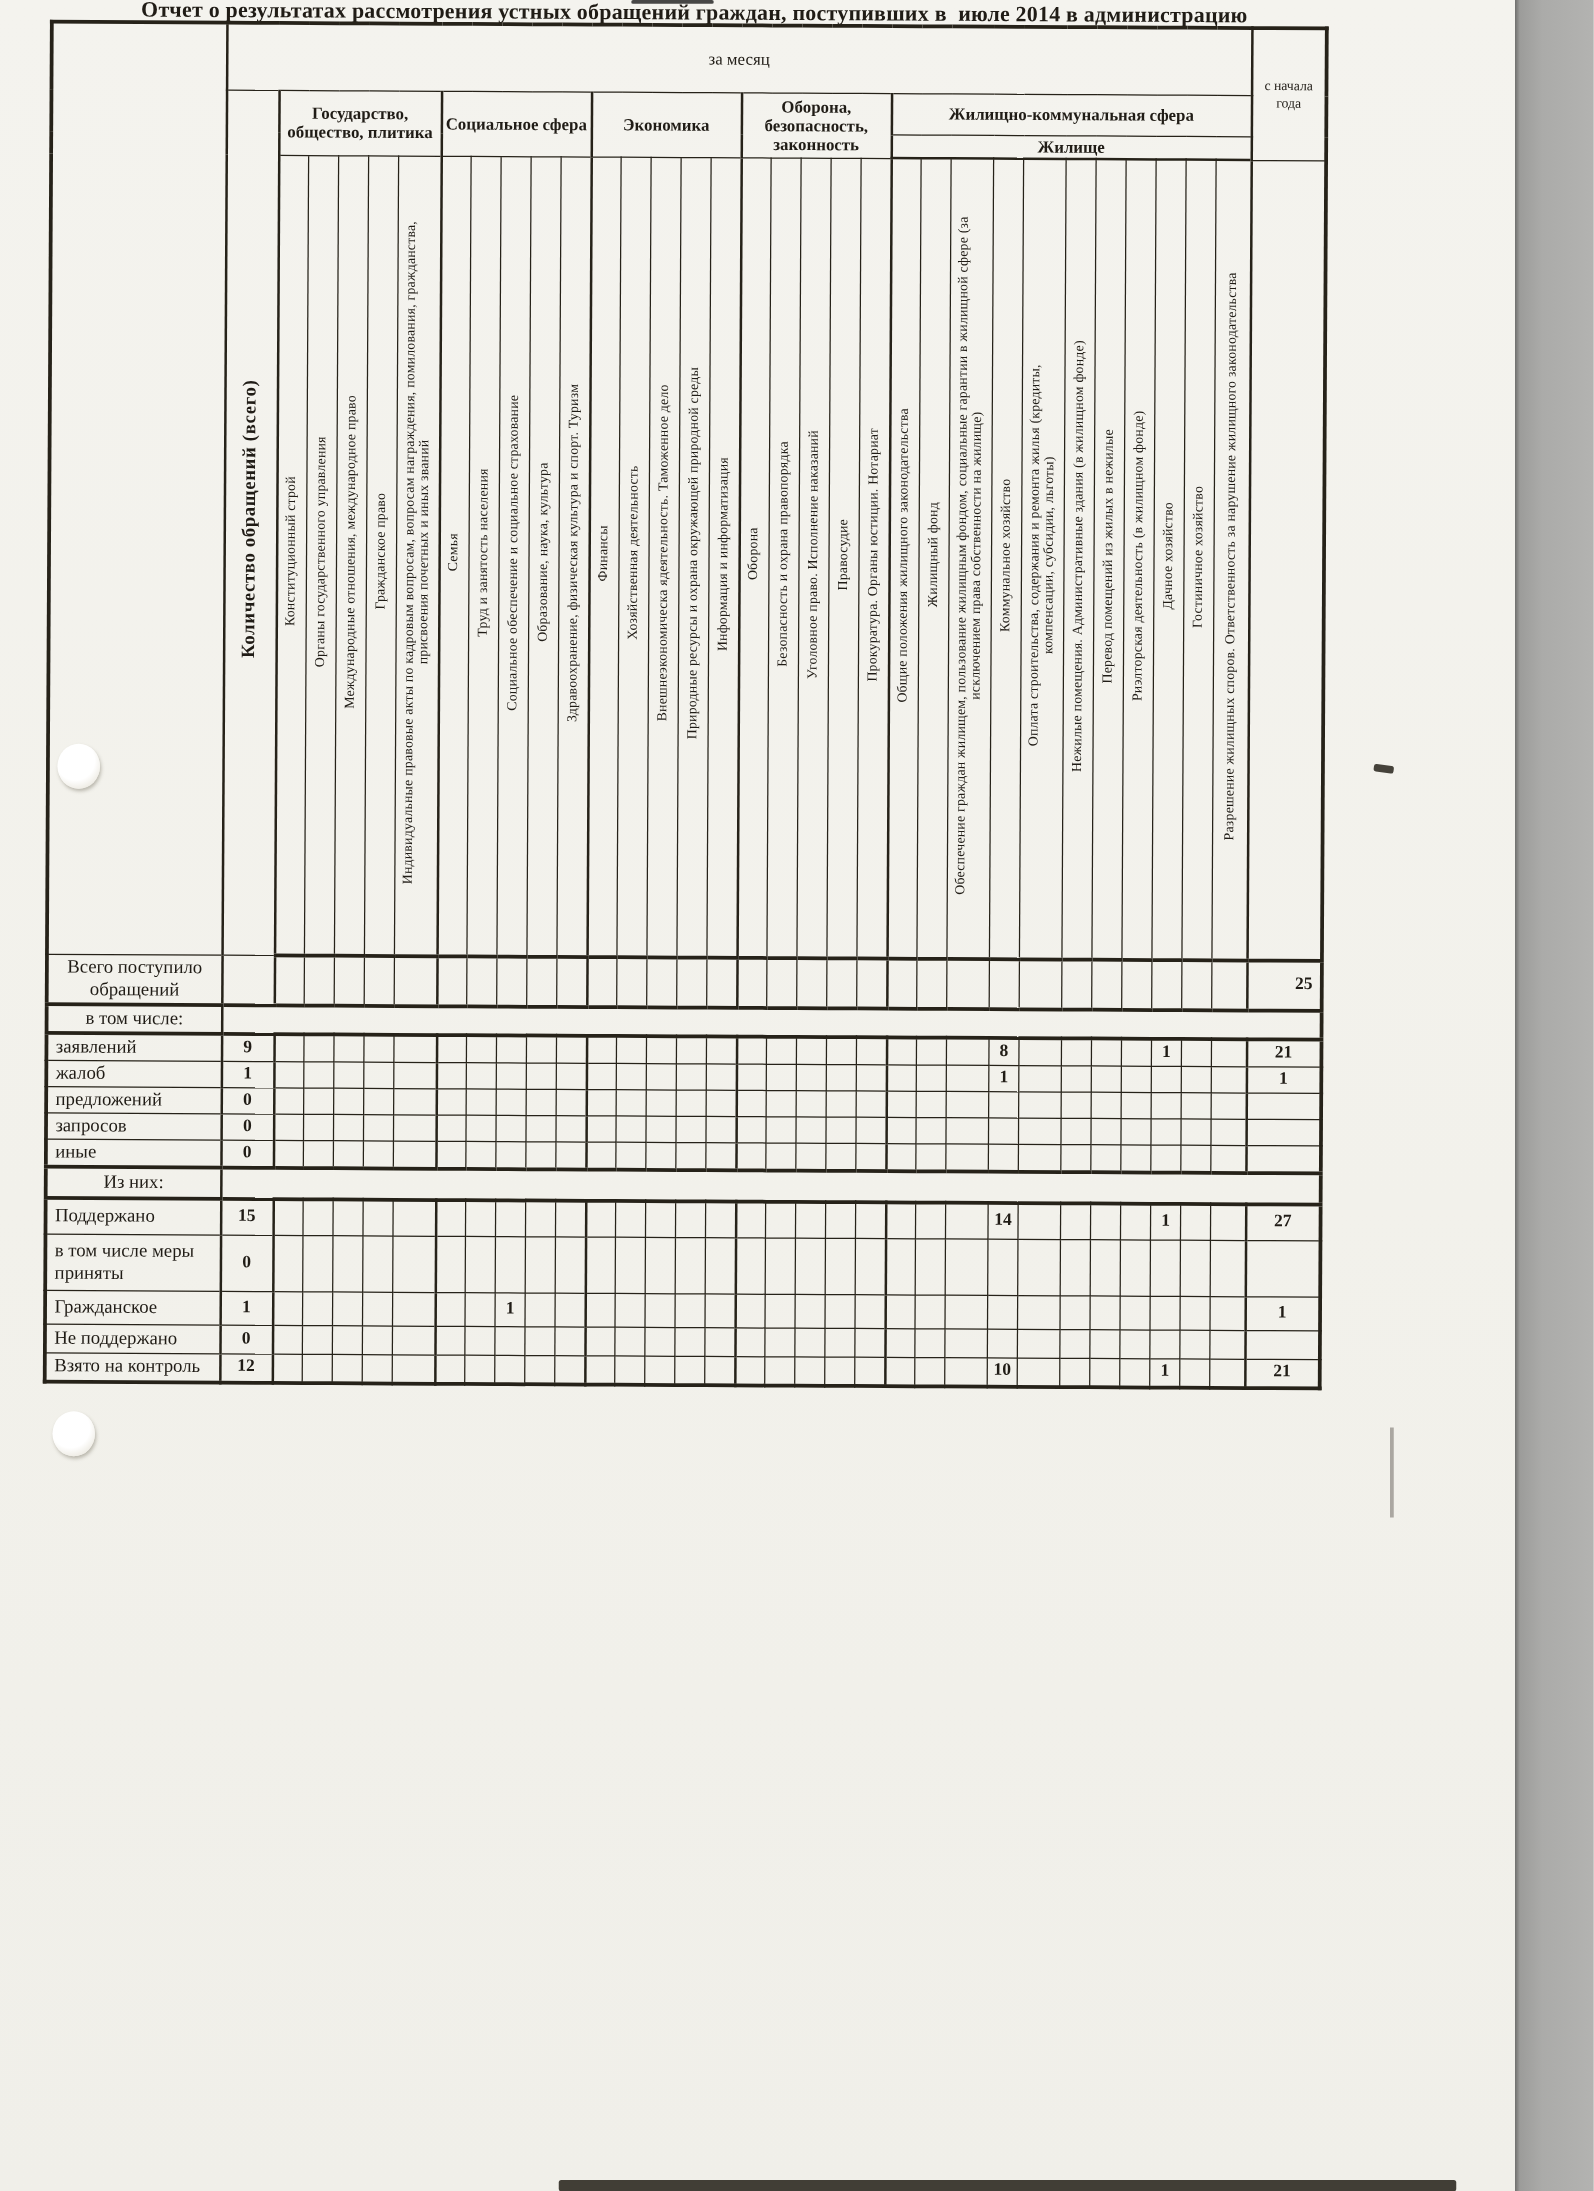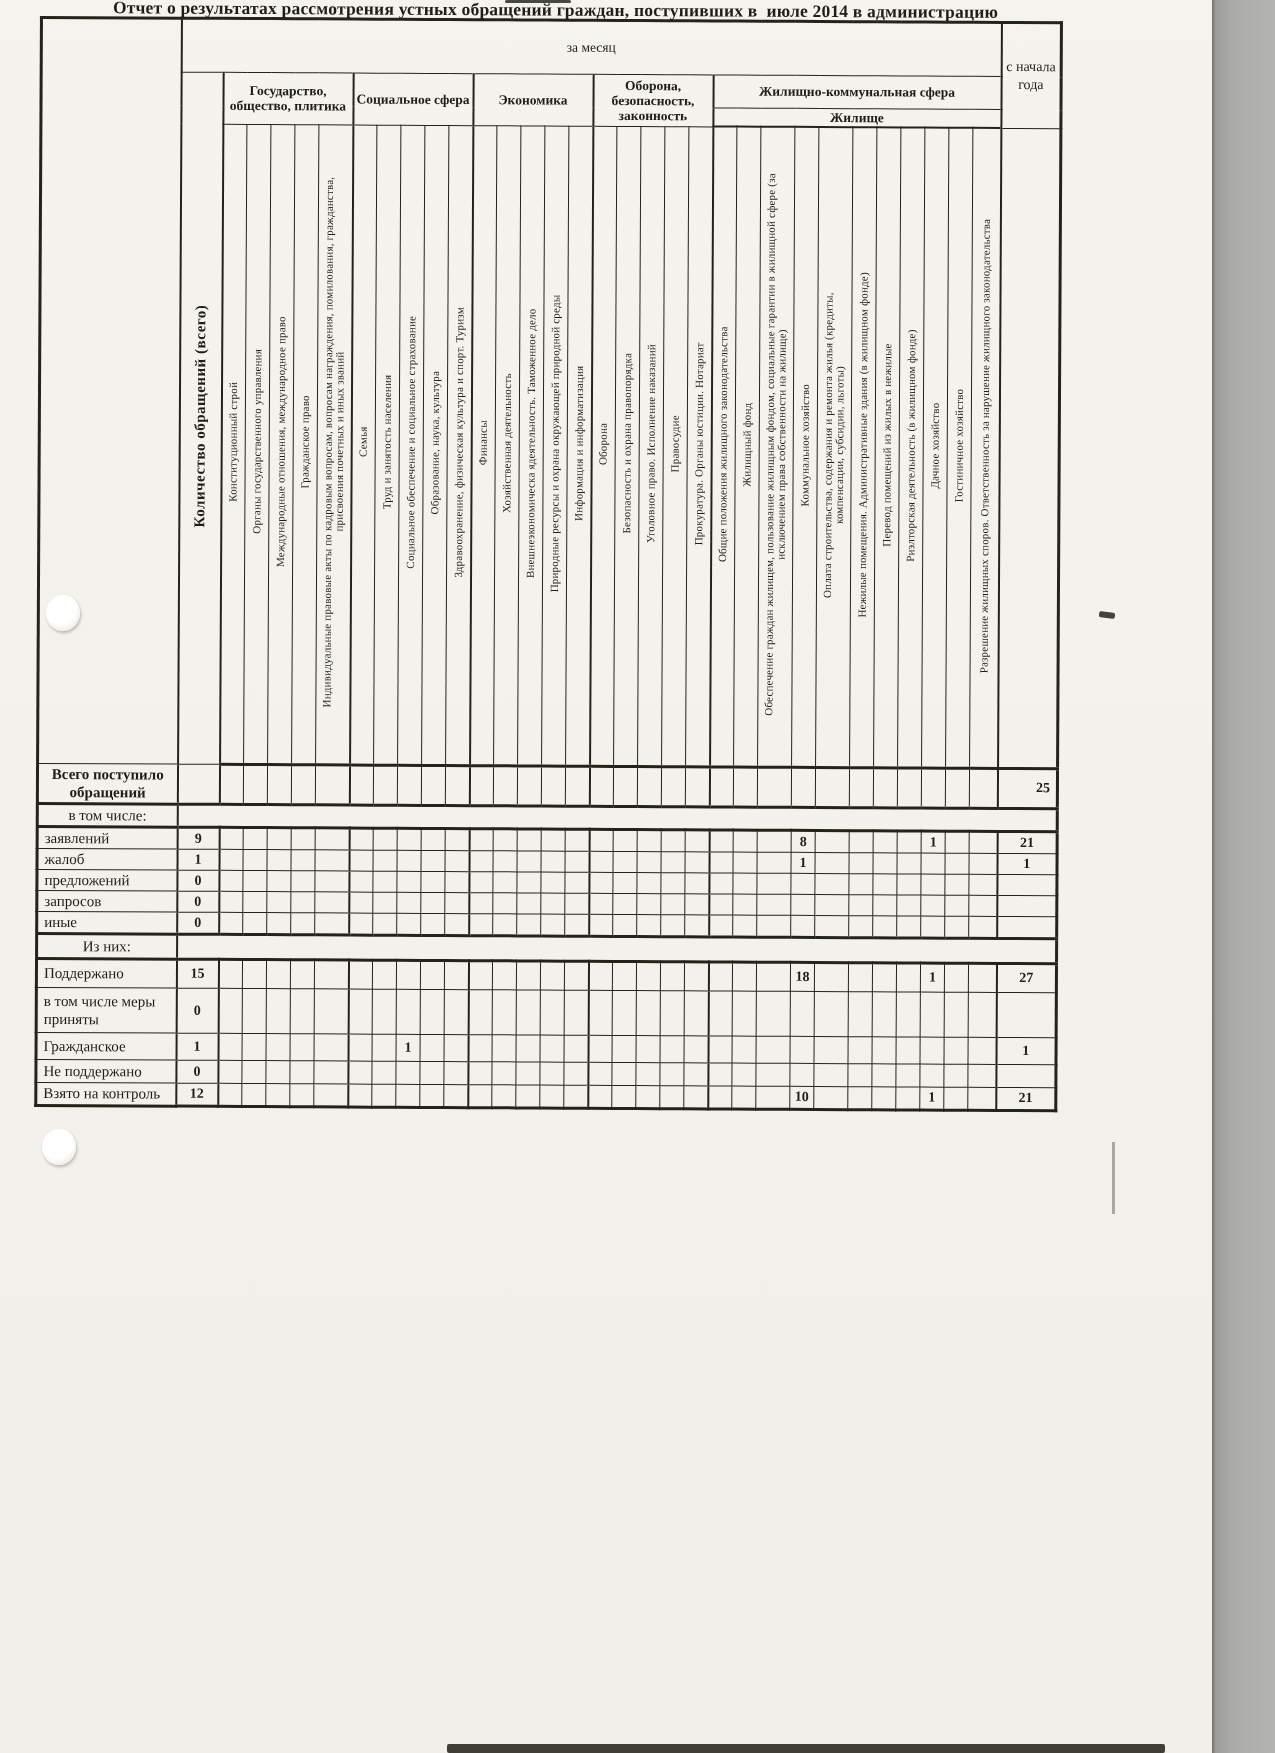--- a/index.html
+++ b/index.html
@@ -16,33 +16,33 @@
         overflow:hidden}
   
   .bl{border-left-width:2.6px}
   .c1,.c1h{border-left-width:2.6px;border-right-width:2.6px}
   .rl{border-right-width:2.6px}
   
   tr.hb>td,tr.hb>th{border-bottom-width:3px;box-shadow:0 3px 0 -1px rgba(200,160,30,.30)}
   tr.hm>td,tr.hm>th{border-bottom-width:2.2px}
   
   .zm{font-size:13.5px;text-align:center}
-  .ytdh{font-size:14px;text-align:center;line-height:1.3}
+  .ytdh{font-size:11px;text-align:center;line-height:1.3}
   .g{font-weight:bold;font-size:13.5px;text-align:center;line-height:1.12;padding:1px 2px}
   
   .lc{text-align:center;padding:6px 0}
   .vt{display:inline-block;writing-mode:vertical-rl;transform:rotate(180deg);
       font-size:11px;line-height:1.04;letter-spacing:.2px;max-height:625px;white-space:normal}
   .vt.two{max-height:545px}
   .vt.twos{max-height:330px}
   .vt.big{font-size:15px;font-weight:bold;letter-spacing:.5px;max-height:600px}
   
   .rl{font-size:15px;text-align:left;padding:1px 3px 1px 6px;line-height:1.2}
   .cen{text-align:center;padding-left:3px}
-  .b{font-weight:bold}
+  .b{font-weight:normal}
   .val{font-weight:bold;font-size:14px;text-align:center}
   .ra{text-align:right;padding-right:6px}
   
   .hr1{height:54px}.hr2a{height:33px}.hr2b{height:16px}.hr3{height:640px}
   .d0{height:40px}.d1{height:21px}.d2{height:21px}.d3{height:19px}.d4{height:19px}
   .d5{height:20px}.d6{height:22px}.d7{height:25px}.d8{height:29px}.d9{height:45px}
   .d10{height:27px}.d11{height:23px}.d12{height:23px}
   
   .band{position:absolute;right:0;top:0;width:63px;height:1753px;
         background:linear-gradient(90deg,#6f6f6d 0,#9c9c9a 6%,#ababa9 35%,#b3b3b1 100%)}
@@ -409,21 +409,21 @@
           <td></td>
           <td></td>
           <td class="bl"></td>
           <td></td>
           <td></td>
           <td></td>
           <td></td>
           <td class="bl"></td>
           <td></td>
           <td></td>
-          <td class="val">18</td>
+          <td class="val">14</td>
           <td></td>
           <td></td>
           <td></td>
           <td></td>
           <td class="val">1</td>
           <td></td>
           <td></td>
           <td class="val bl">27</td>
         </tr>
 

